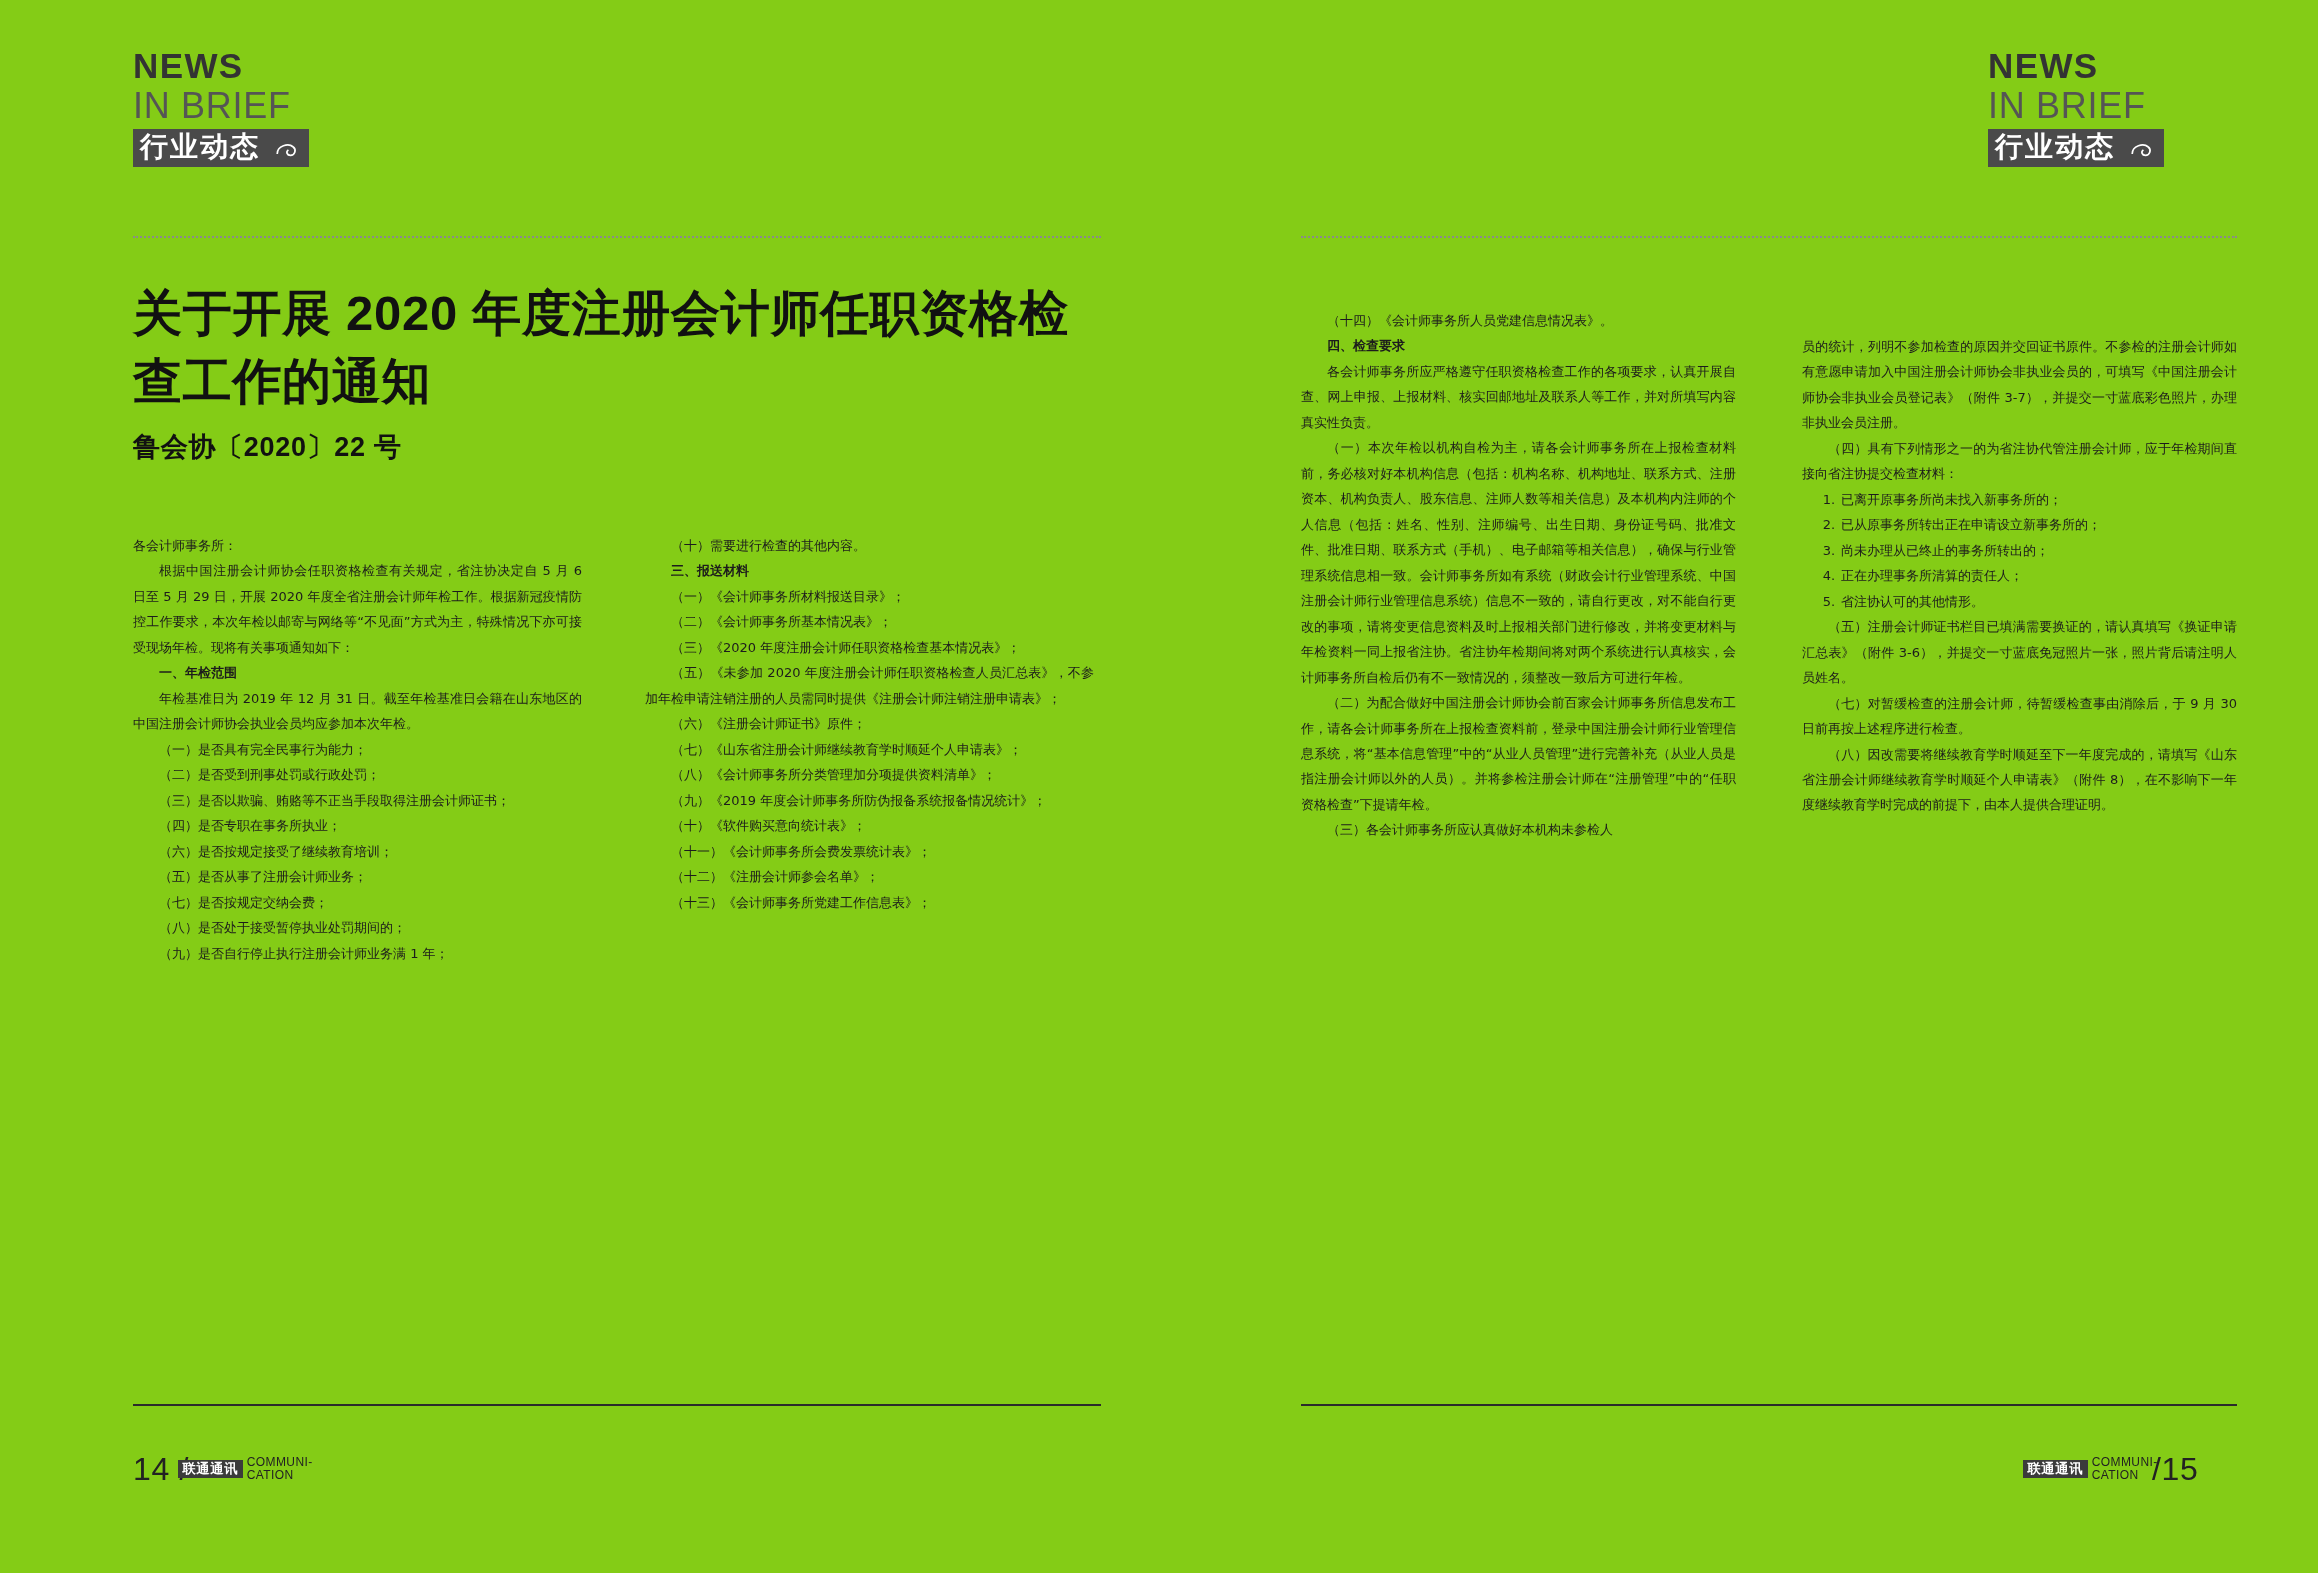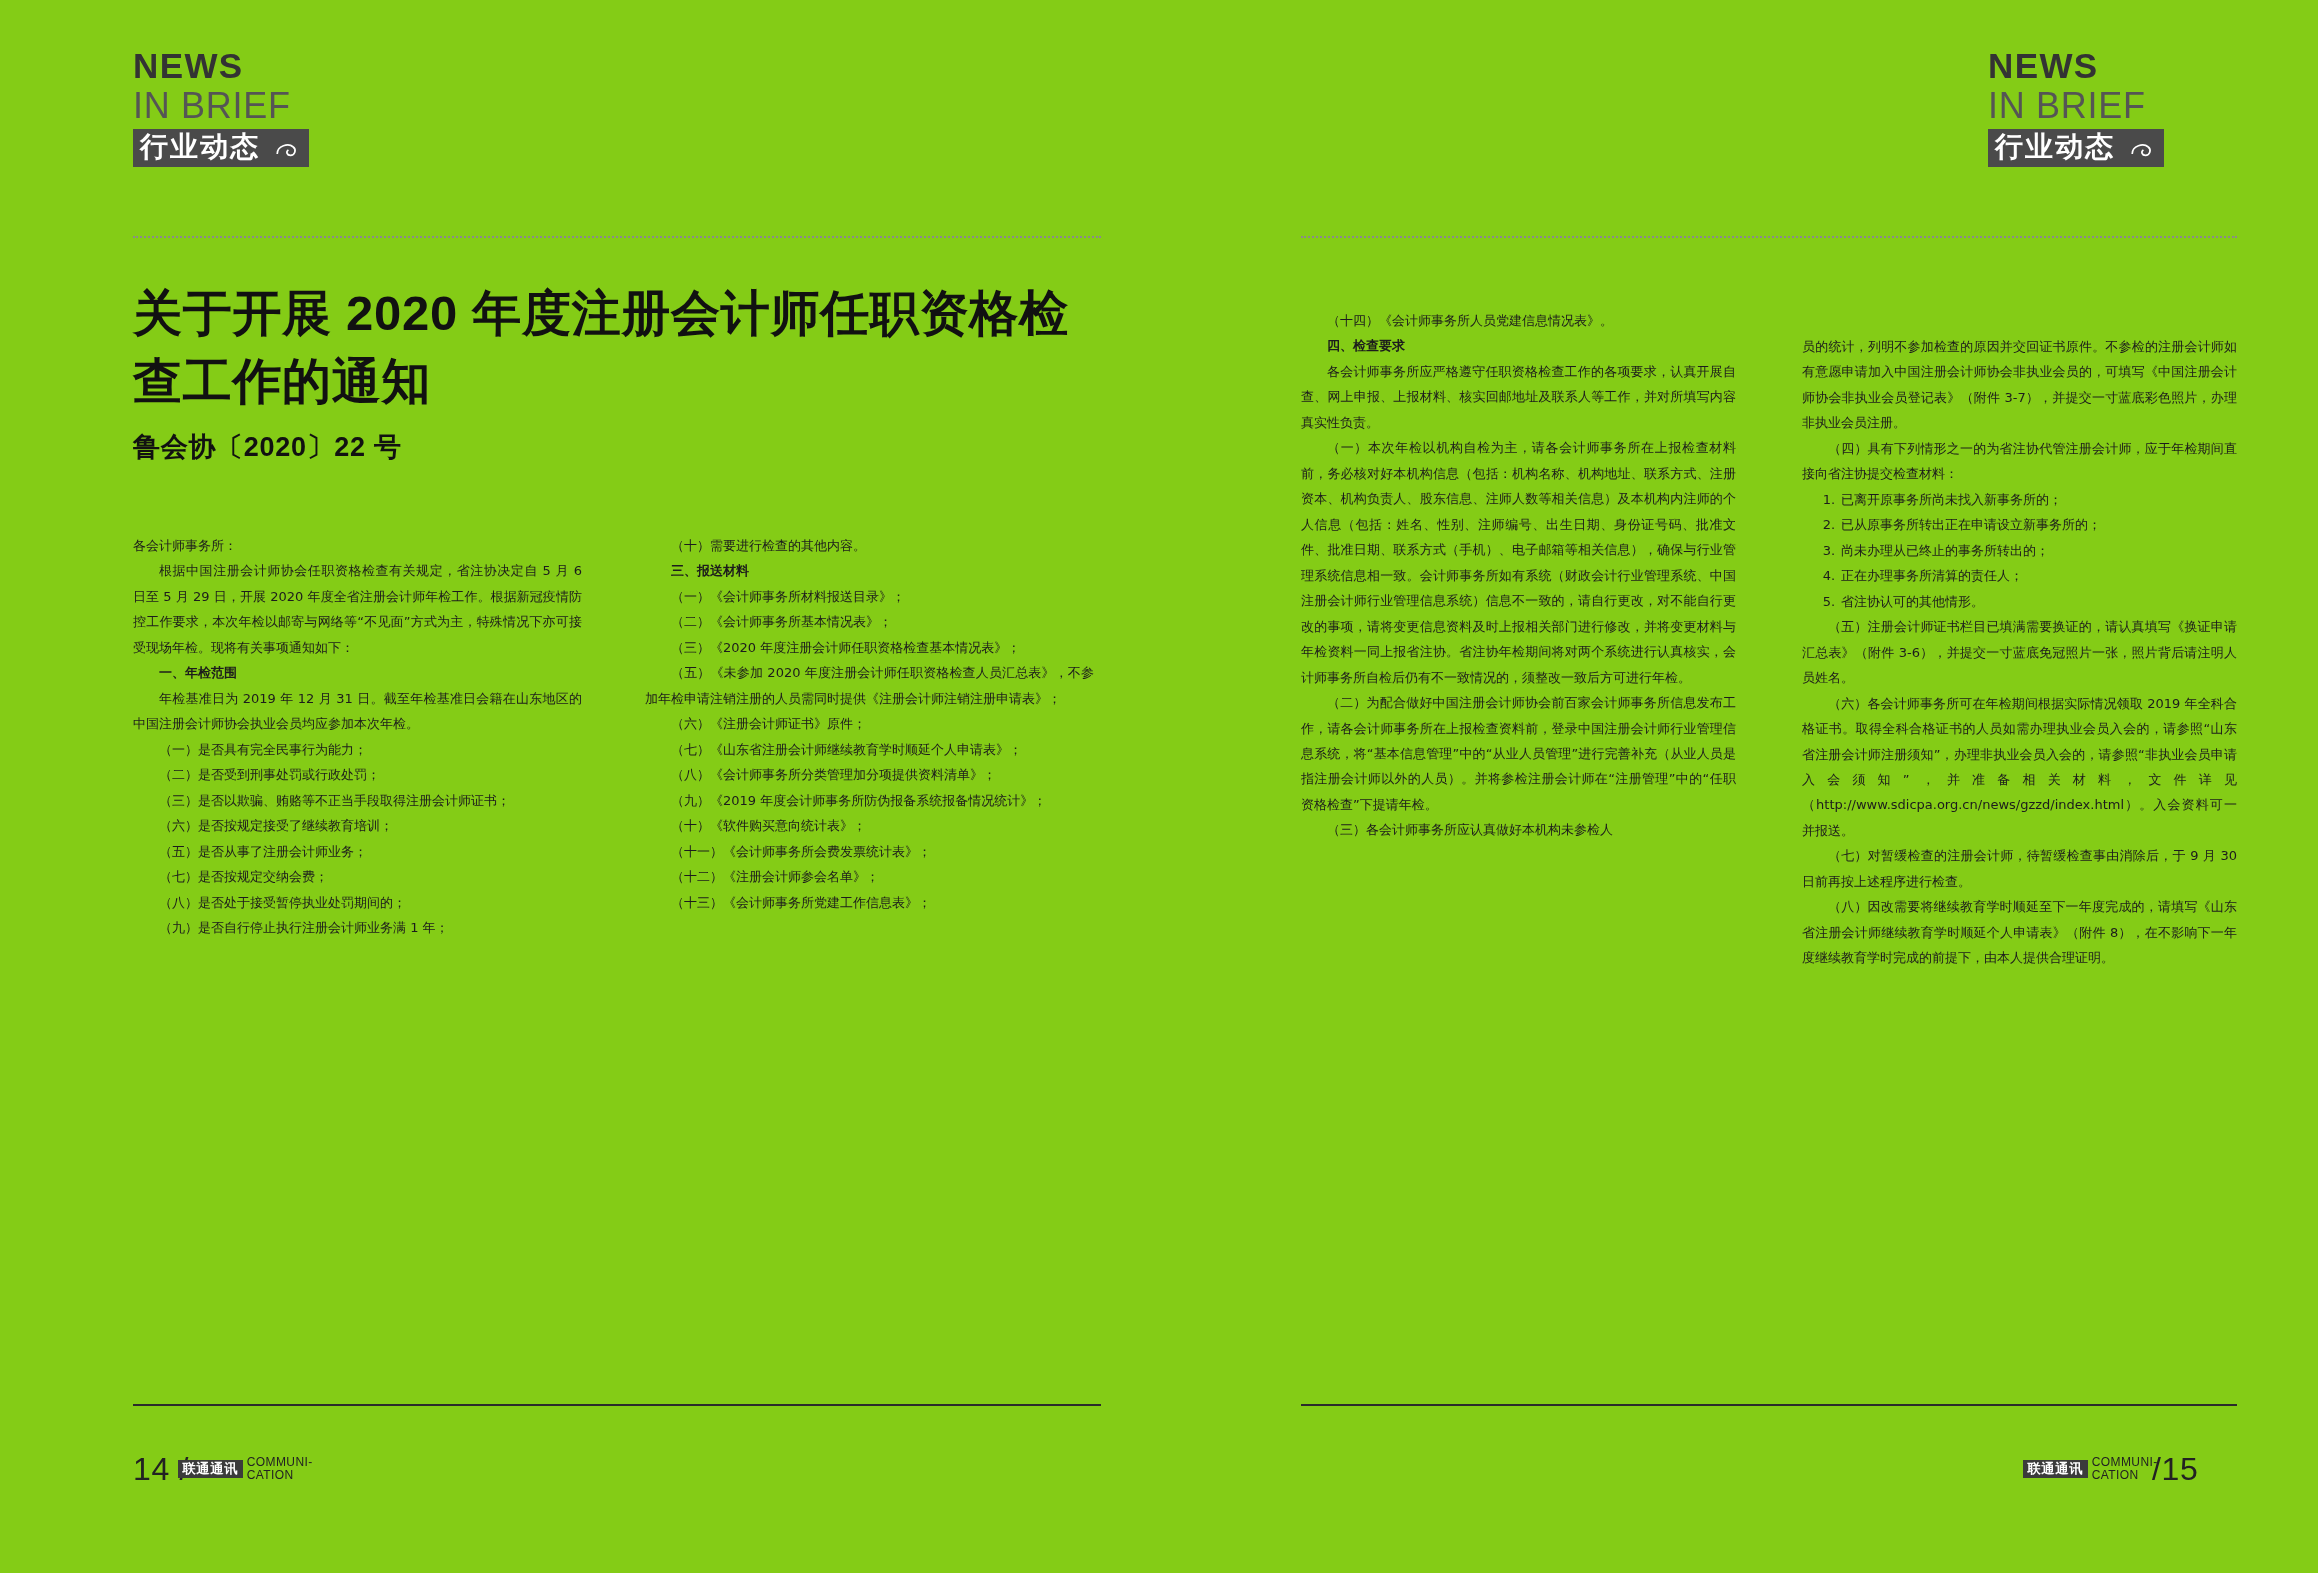--- a/index.html
+++ b/index.html
@@ -209,20 +209,21 @@
   <div class="doc-no">鲁会协〔2020〕22 号</div>
 
   <div class="col" id="col-l1">
     <p>各会计师事务所：</p>
     <p class="ind">根据中国注册会计师协会任职资格检查有关规定，省注协决定自 5 月 6 日至 5 月 29 日，开展 2020 年度全省注册会计师年检工作。根据新冠疫情防控工作要求，本次年检以邮寄与网络等“不见面”方式为主，特殊情况下亦可接受现场年检。现将有关事项通知如下：</p>
     <p class="sub">一、年检范围</p>
     <p class="ind">年检基准日为 2019 年 12 月 31 日。截至年检基准日会籍在山东地区的中国注册会计师协会执业会员均应参加本次年检。</p>
     <p class="ind">（一）是否具有完全民事行为能力；</p>
     <p class="ind">（二）是否受到刑事处罚或行政处罚；</p>
     <p class="ind">（三）是否以欺骗、贿赂等不正当手段取得注册会计师证书；</p>
+    <p class="ind">（四）是否专职在事务所执业；</p>
     <p class="ind">（六）是否按规定接受了继续教育培训；</p>
     <p class="ind">（五）是否从事了注册会计师业务；</p>
     <p class="ind">（七）是否按规定交纳会费；</p>
     <p class="ind">（八）是否处于接受暂停执业处罚期间的；</p>
     <p class="ind">（九）是否自行停止执行注册会计师业务满 1 年；</p>
   </div>
 
   <div class="col" id="col-l2">
     <p class="ind">（十）需要进行检查的其他内容。</p>
     <p class="sub">三、报送材料</p>
@@ -253,21 +254,20 @@
     <p>员的统计，列明不参加检查的原因并交回证书原件。不参检的注册会计师如有意愿申请加入中国注册会计师协会非执业会员的，可填写《中国注册会计师协会非执业会员登记表》（附件 3-7），并提交一寸蓝底彩色照片，办理非执业会员注册。</p>
     <p class="ind">（四）具有下列情形之一的为省注协代管注册会计师，应于年检期间直接向省注协提交检查材料：</p>
     <ol class="numlist">
       <li><span class="n">1.</span><span>已离开原事务所尚未找入新事务所的；</span></li>
       <li><span class="n">2.</span><span>已从原事务所转出正在申请设立新事务所的；</span></li>
       <li><span class="n">3.</span><span>尚未办理从已终止的事务所转出的；</span></li>
       <li><span class="n">4.</span><span>正在办理事务所清算的责任人；</span></li>
       <li><span class="n">5.</span><span>省注协认可的其他情形。</span></li>
     </ol>
     <p class="ind">（五）注册会计师证书栏目已填满需要换证的，请认真填写《换证申请汇总表》（附件 3-6），并提交一寸蓝底免冠照片一张，照片背后请注明人员姓名。</p>
-    <p class="ind">（六）各会计师事务所可在年检期间根据实际情况领取 2019 年全科合格证书。取得全科合格证书的人员如需办理执业会员入会的，请参照“山东省注册会计师注册须知”，办理非执业会员入会的，请参照“非执业会员申请入会须知”，并准备相关材料，文件详见（http://www.sdicpa.org.cn/news/gzzd/index.html）。入会资料可一并报送。</p>
     <p class="ind">（七）对暂缓检查的注册会计师，待暂缓检查事由消除后，于 9 月 30 日前再按上述程序进行检查。</p>
     <p class="ind">（八）因改需要将继续教育学时顺延至下一年度完成的，请填写《山东省注册会计师继续教育学时顺延个人申请表》（附件 8），在不影响下一年度继续教育学时完成的前提下，由本人提供合理证明。</p>
   </div>
 
   <div class="solid-rule" style="left:133px; top:1404px; width:968px;"></div>
   <div class="solid-rule" style="left:1301px; top:1404px; width:936px;"></div>
 
   <div class="folio left">14 /</div>
   <div class="footer-logo left">
     <span class="logo-badge">联通通讯</span><span class="logo-sub"><span>COMMUNI-</span><br><span>CATION</span></span>

